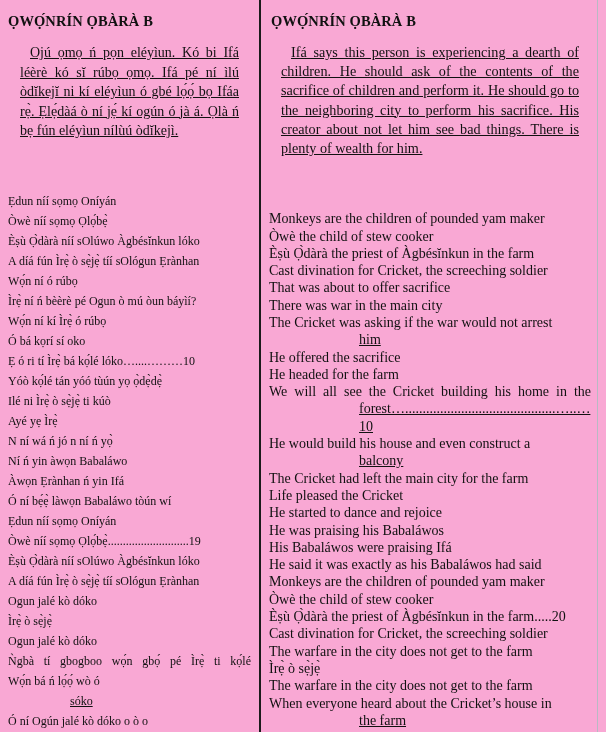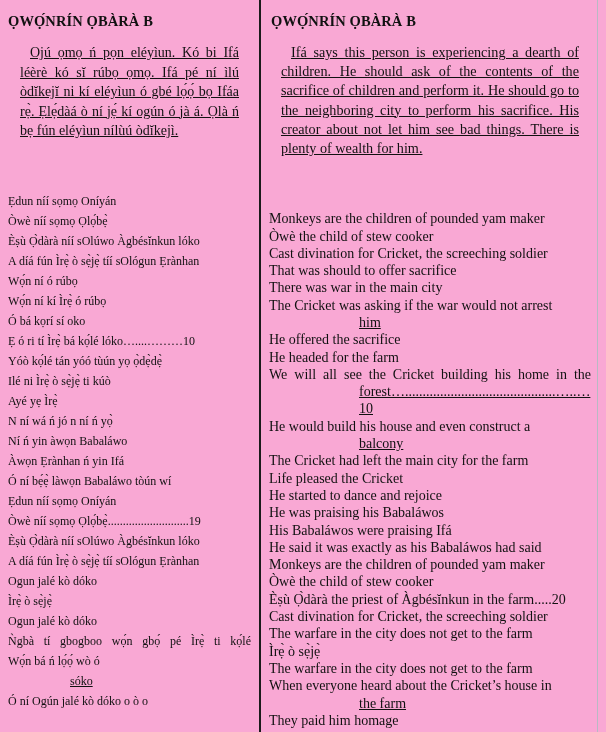--- a/index.html
+++ b/index.html
@@ -135,20 +135,21 @@
 
   <div class="column" id="left-column">
     <div class="odu-heading">ỌWỌ́NRÍN ỌBÀRÀ  B</div>
     <p class="intro-paragraph">Ojú ọmọ ń pọn eléyìun. Kó bi Ifá léèrè kó sĭ rúbọ ọmọ. Ifá pé ní ìlú òdĭkejĭ ni kí eléyìun ó gbé lọ́ọ́ bọ Ifáa rẹ̀. Ẹlẹ́dàá  ò ní jẹ́ kí ogún ó jà á. Ọlà ń bẹ fún eléyìun nílùú òdĭkejì.</p>
     <div class="verse-block" id="left-verse">
         <div class="verse-line">Ẹdun níí sọmọ Oníyán</div>
         <div class="verse-line">Òwè níí sọmọ Ọlọ́bẹ̀</div>
         <div class="verse-line">Èṣù Ọ̀dàrà níí sOlúwo Àgbésĭnkun lóko</div>
         <div class="verse-line">A díá fún Ìrẹ̀ ò sẹ̀jẹ̀ tíí sOlógun Ẹrànhan</div>
         <div class="verse-line">Wọ́n ní ó rúbọ</div>
+        <div class="verse-line">Ìrẹ̀ ní ń bèèrè pé Ogun ò mú òun báyìí?</div>
         <div class="verse-line">Wọ́n ní kí Ìrẹ̀ ó rúbọ</div>
         <div class="verse-line">Ó bá kọrí sí oko</div>
         <div class="verse-line">Ẹ ó ri tí Ìrẹ̀ bá kọ́lé lóko…....………10</div>
         <div class="verse-line">Yóò kọ́lé tán yóó tùún yọ ọ̀dẹ̀dẹ̀</div>
         <div class="verse-line">Ilé ni Ìrẹ̀ ò sẹ̀jẹ̀ ti kúò</div>
         <div class="verse-line">Ayé yẹ Ìrẹ̀</div>
         <div class="verse-line">N ní wá ń jó n ní ń yọ̀</div>
         <div class="verse-line">Ní ń yin àwọn Babaláwo</div>
         <div class="verse-line">Àwọn Ẹrànhan ń yin Ifá</div>
         <div class="verse-line">Ó ní bẹ́ẹ̀ làwọn Babaláwo tòún wí</div>
@@ -165,22 +166,23 @@
         <div class="verse-line">Ó ní Ogún jalé kò dóko o ò o</div>
       </div>
   </div>
 
   <div class="column" id="right-column">
     <div class="odu-heading">ỌWỌ́NRÍN ỌBÀRÀ   B</div>
     <p class="intro-paragraph">Ifá says this person is experiencing a dearth of children. He should ask of the contents of the sacrifice of children and perform it. He should go to the neighboring city to perform his sacrifice. His creator about not let him see bad things. There is plenty of wealth for him.</p>
     <div class="verse-block" id="right-verse">
         <div class="verse-line">Monkeys are the children of pounded yam maker</div>
         <div class="verse-line">Òwè the child of stew cooker</div>
+        <div class="verse-line">Èṣù Ọ̀dàrà the priest of Àgbésĭnkun in the farm</div>
         <div class="verse-line">Cast divination for Cricket, the screeching soldier</div>
-        <div class="verse-line">That was should to offer sacrifice</div>
+        <div class="verse-line">That was about to offer sacrifice</div>
         <div class="verse-line">There was war in the main city</div>
         <div class="verse-line">The Cricket was asking if the war would not arrest</div>
         <div class="verse-line runover">him</div>
         <div class="verse-line">He offered the sacrifice</div>
         <div class="verse-line">He headed for the farm</div>
         <div class="verse-line justified">We will all see the Cricket building his home in the</div>
         <div class="verse-line runover">forest…...........................................…..…10</div>
         <div class="verse-line">He would build his house and even construct a</div>
         <div class="verse-line runover">balcony</div>
         <div class="verse-line">The Cricket had left the main city for the farm</div>

